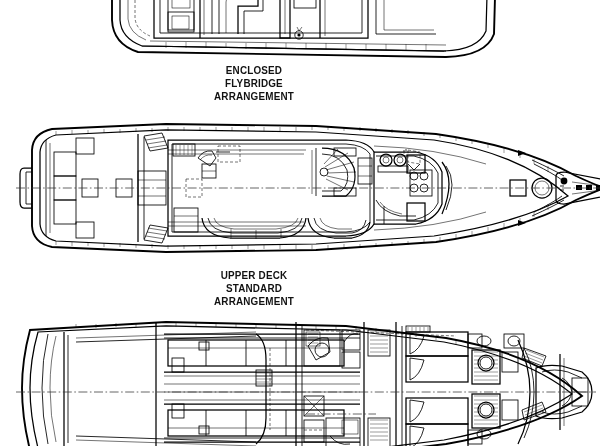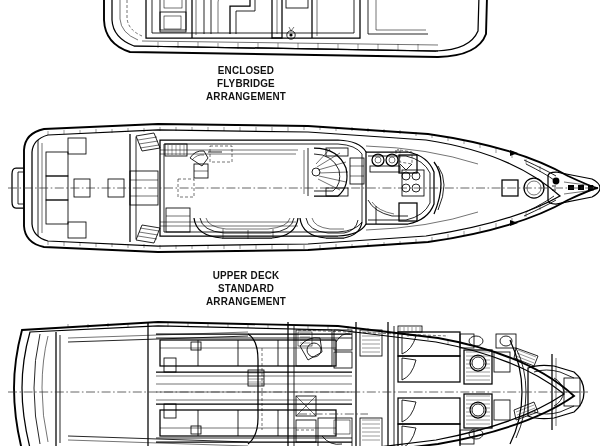--- a/index.html
+++ b/index.html
@@ -9,21 +9,21 @@
   }
   body {
     width: 600px;
     height: 446px;
     position: relative;
     overflow: hidden;
     font-family: "Liberation Sans", sans-serif;
   }
   #sheet {
     position: absolute;
-    left: 8px; top: 0;
+    left: 16px; top: 0;
     width: 476px;
     height: 446px;
     background: #ffffff;
   }
   .plan-label {
     position: absolute;
     text-align: center;
     font-family: "Liberation Sans", sans-serif;
     font-weight: bold;
     font-size: 10.5px;

